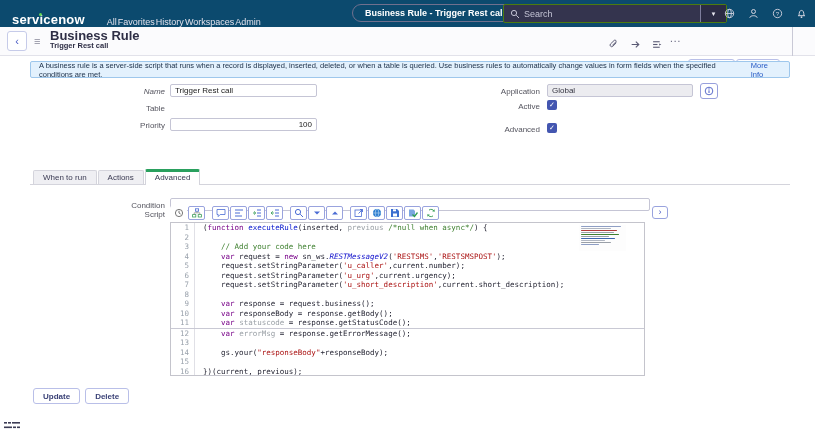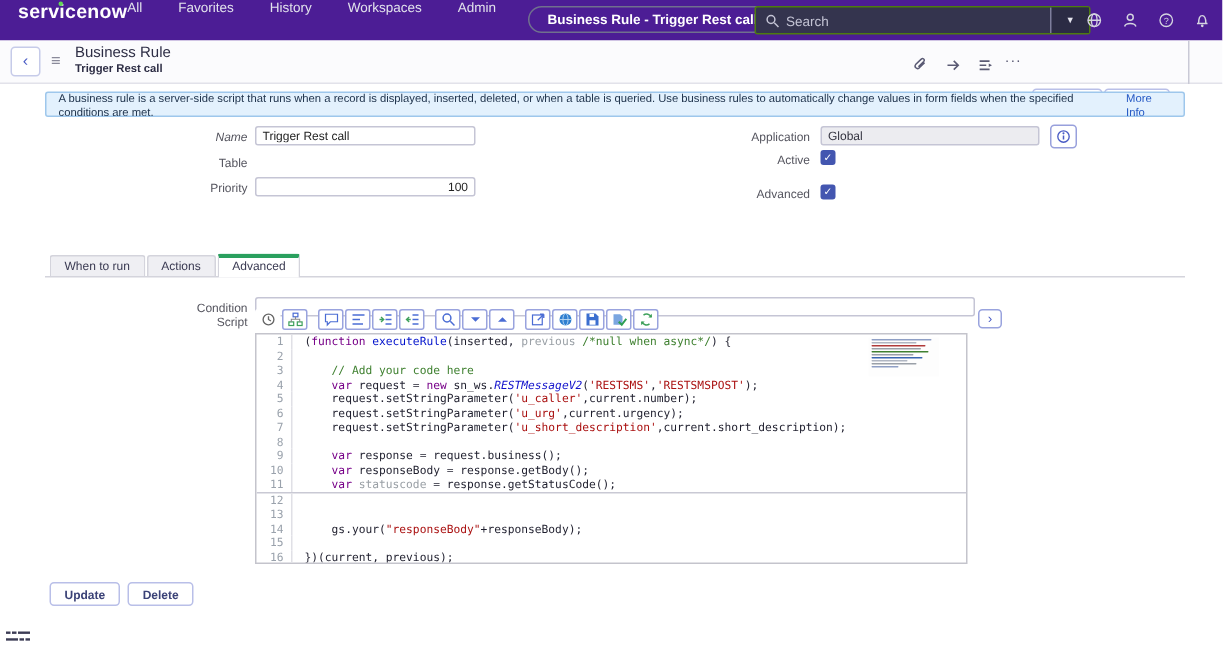--- a/index.html
+++ b/index.html
@@ -1,40 +1,40 @@
 <!DOCTYPE html>
 <html><head>
 <meta charset="utf-8">
 <style>
   * { margin:0; padding:0; box-sizing:border-box; }
   html,body { width:815px; height:435px; background:#fff; font-family:"Liberation Sans", sans-serif; overflow:hidden; }
   .page { position:relative; width:815px; height:435px; background:#fff; }
 
   
-  .topnav { position:absolute; left:0; top:0; width:815px; height:27px; background:#4c1d95; display:flex; align-items:flex-start; color:#e6e6ef; }
+  .topnav { position:absolute; left:0; top:0; width:815px; height:27px; background:#0c4a6e; display:flex; align-items:flex-end; color:#e6e6ef; }
   .logo { position:relative; margin-left:12px; font-size:13px; font-weight:bold; color:#fff; letter-spacing:.2px; }
   .logo::after { content:""; position:absolute; left:27px; top:1px; width:3px; height:3px; background:#63d655; border-radius:50%; }
-  .nav-menu { display:flex; gap:24px; }
+  .nav-menu { display:flex; gap:1px; margin-left:22px; }
   .nav-item { font-size:9px; color:#e2e2ec; cursor:pointer; }
   .ctx-pill { position:absolute; left:352px; top:4px; height:18px; display:flex; align-items:center; gap:5px; padding:0 12px; border:1px solid #70708e; border-radius:10px; font-size:9px; font-weight:bold; color:#fff; }
   .pill-star { color:#a2a2ba; font-size:9px; font-weight:normal; }
   .searchbox { position:absolute; left:503px; top:4px; width:224px; height:19px; border:1px solid #4d7c0f; background:#34344e; display:flex; align-items:center; border-radius:2px; }
   .searchbox svg { margin:0 4px 0 6px; }
   .searchbox input { flex:1; background:transparent; border:none; outline:none; color:#e6e6ef; font-size:9px; font-family:"Liberation Sans", sans-serif; min-width:0; }
   .searchbox input::placeholder { color:#c3c3d4; }
   .search-caret { width:26px; height:100%; background:#2b2b44; border-left:1px solid #7d7d9c; display:flex; align-items:center; justify-content:center; color:#e6e6ef; font-size:6px; }
   .nav-icons { position:absolute; right:8px; top:0; height:27px; display:flex; align-items:center; gap:13px; color:#d4d4e0; }
   .nav-icons svg { display:block; }
 
   
   .subheader { position:absolute; left:0; top:27px; width:815px; height:29px; background:#fbfbfd; border-bottom:1px solid #e2e2ea; }
   .back-btn { position:absolute; left:7px; top:4px; width:20px; height:20px; border:1px solid #c6cbe9; border-radius:3px; background:#fff; color:#4a5cc5; font-size:11px; display:flex; align-items:center; justify-content:center; cursor:pointer; }
   .ctx-menu-btn { position:absolute; left:34px; top:8px; font-size:11px; color:#8a8a9a; cursor:pointer; }
   .rec-title { position:absolute; left:50px; top:4px; line-height:10px; }
-  .rec-type { font-size:10px; font-weight:normal; color:#2e2e45; }
+  .rec-type { font-size:13px; font-weight:bold; color:#2e2e45; }
   .rec-name { font-size:7.5px; font-weight:bold; color:#2e2e45; }
   .hdr-icon { position:absolute; top:9px; color:#5a5a74; cursor:pointer; }
   .hdr-more { position:absolute; top:6px; font-size:10px; color:#5a5a74; letter-spacing:1px; cursor:pointer; }
   .btn { border:1px solid #b9bfe8; background:#fff; color:#3b4277; font-size:8px; font-weight:bold; border-radius:3px; padding:0 9px; height:16px; display:inline-flex; align-items:center; cursor:pointer; font-family:"Liberation Sans", sans-serif; }
   .hdr-update { position:absolute; left:688px; top:32px; }
   .hdr-delete { position:absolute; left:736px; top:32px; }
   .side-divider { position:absolute; left:792px; top:27px; width:1px; height:29px; background:#c9c9d6; }
 
   
   .banner { position:absolute; left:30px; top:61px; width:760px; height:17px; background:#e3f1fd; border:1px solid #9ec7ec; border-radius:2px; display:flex; align-items:center; padding:0 8px; font-size:7.5px; color:#20344d; }
@@ -349,20 +349,21 @@
         <div class="crow">
           <span class="ln">10</span>
           <span class="ctext"><span class="sp-p">    </span><span class="sp-k">var</span><span class="sp-p"> responseBody = response.getBody();</span></span>
         </div>
         <div class="crow active">
           <span class="ln">11</span>
           <span class="ctext"><span class="sp-p">    </span><span class="sp-k">var</span><span class="sp-p"> </span><span class="sp-g">statuscode</span><span class="sp-p"> = response.getStatusCode();</span></span>
         </div>
         <div class="crow">
           <span class="ln">12</span>
+          <span class="ctext"><span class="sp-p">    </span><span class="sp-k">var</span><span class="sp-p"> </span><span class="sp-g">errorMsg</span><span class="sp-p"> = response.getErrorMessage();</span></span>
         </div>
         <div class="crow">
           <span class="ln">13</span>
           <span class="ctext"></span>
         </div>
         <div class="crow">
           <span class="ln">14</span>
           <span class="ctext"><span class="sp-p">    gs.your(</span><span class="sp-s">"responseBody"</span><span class="sp-p">+responseBody);</span></span>
         </div>
         <div class="crow">

